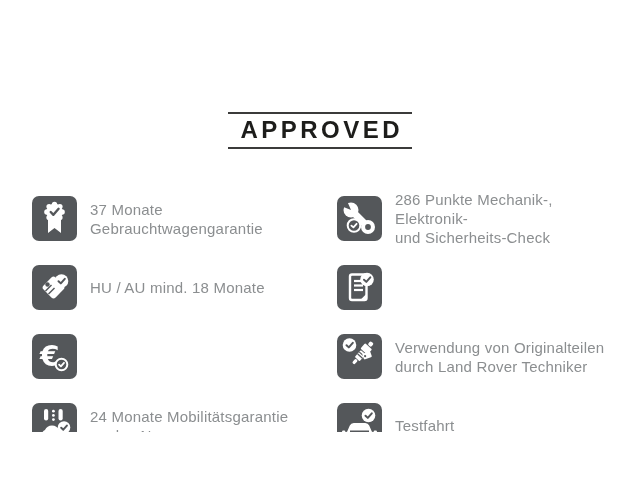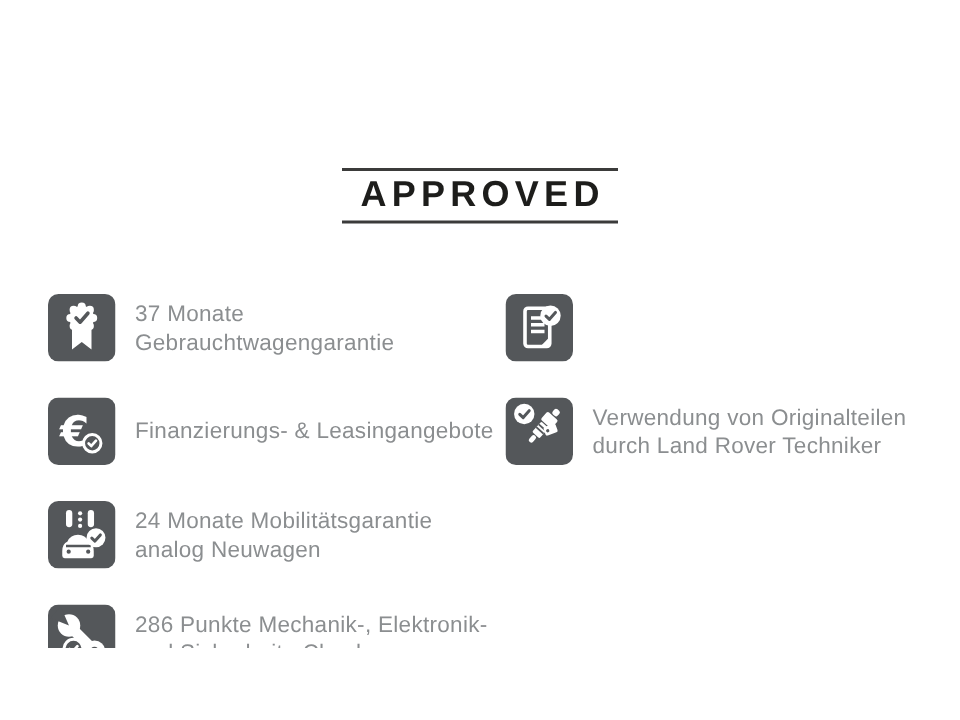--- a/index.html
+++ b/index.html
@@ -53,29 +53,40 @@
           <circle cx="17.1" cy="10.6" r="2.7" fill="#fff"></circle>
         <circle cx="22.5" cy="8.4" r="2.7" fill="#fff"></circle>
           <circle cx="27.9" cy="10.6" r="2.7" fill="#fff"></circle>
         <circle cx="22.5" cy="16" r="8.2" fill="#fff"></circle>
         <polyline points="18.7,16 21.4,18.8 26.6,12.8" fill="none" stroke="#54575A" stroke-width="2.4" stroke-linecap="round" stroke-linejoin="round"></polyline>
       </svg>
       <span class="benefit-label">37 Monate
 Gebrauchtwagengarantie</span>
     </div>
 
+    <div class="benefit">
+      <svg width="45" height="45" viewBox="0 0 45 45">
+        <rect x="0" y="0" width="45" height="45" rx="7" fill="#54575A"></rect>
+        <rect x="13" y="14" width="17" height="17" rx="3" fill="#fff" transform="rotate(45 21.5 22.5)"></rect>
+        <circle cx="15.5" cy="19.5" r="2.2" fill="#54575A"></circle>
+        <line x1="13.5" y1="26" x2="19.5" y2="20" stroke="#54575A" stroke-width="1.4"></line>
+        <line x1="16.5" y1="29" x2="22.5" y2="23" stroke="#54575A" stroke-width="1.4"></line>
+        <circle cx="29.5" cy="16" r="6.8" fill="#fff"></circle>
+        <polyline points="26.5,16.2 28.8,18.4 32.8,13.8" fill="none" stroke="#54575A" stroke-width="2" stroke-linecap="round" stroke-linejoin="round"></polyline>
+      </svg>
+      <span class="benefit-label">HU / AU mind. 18 Monate</span>
+    </div>
 
     <div class="benefit">
       <svg width="45" height="45" viewBox="0 0 45 45">
         <rect x="0" y="0" width="45" height="45" rx="7" fill="#54575A"></rect>
         <text x="8" y="32" font-family="DejaVu Sans, sans-serif" font-size="28" font-weight="bold" fill="#fff">€</text>
         <circle cx="29.5" cy="30.5" r="5.8" fill="#54575A" stroke="#fff" stroke-width="2"></circle>
         <polyline points="27.1,30.6 28.9,32.3 32,28.8" fill="none" stroke="#fff" stroke-width="1.8" stroke-linecap="round" stroke-linejoin="round"></polyline>
       </svg>
-      <span class="benefit-label">Finanzierungs- &amp; Leasingangebote</span>
     </div>
 
     <div class="benefit">
       <svg width="45" height="45" viewBox="0 0 45 45">
         <rect x="0" y="0" width="45" height="45" rx="7" fill="#54575A"></rect>
         <rect x="12" y="6" width="4.2" height="11.5" rx="2.1" fill="#fff"></rect>
         <rect x="26.5" y="6" width="4.2" height="11.5" rx="2.1" fill="#fff"></rect>
         <circle cx="21.4" cy="8.2" r="1.4" fill="#fff"></circle>
         <circle cx="21.4" cy="12.4" r="1.4" fill="#fff"></circle>
         <circle cx="21.4" cy="16.6" r="1.4" fill="#fff"></circle>
@@ -133,15 +144,30 @@
           <rect x="26" y="18.5" width="8.5" height="6" rx="1.2" fill="#fff"></rect>
           <circle cx="28.2" cy="21.5" r="1.1" fill="#54575A"></circle>
         </g>
         <circle cx="12.5" cy="11" r="6.8" fill="#fff"></circle>
         <polyline points="9.5,11.2 11.8,13.4 15.8,8.8" fill="none" stroke="#54575A" stroke-width="2" stroke-linecap="round" stroke-linejoin="round"></polyline>
       </svg>
       <span class="benefit-label">Verwendung von Originalteilen
 durch Land Rover Techniker</span>
     </div>
 
+    <div class="benefit">
+      <svg width="45" height="45" viewBox="0 0 45 45">
+        <rect x="0" y="0" width="45" height="45" rx="7" fill="#54575A"></rect>
+        <rect x="5" y="27.5" width="3.4" height="2.6" rx="1.2" fill="#fff"></rect>
+        <rect x="36.6" y="27.5" width="3.4" height="2.6" rx="1.2" fill="#fff"></rect>
+        <path d="M 8,36.5 v-4 q 0,-3 2.2,-4 l 2.6,-6 q 1.1,-2.5 4,-2.5 h 11.4 q 2.9,0 4,2.5 l 2.6,6 q 2.2,1 2.2,4 v4 q 0,1.5 -1.5,1.5 h-26 q-1.5,0 -1.5,-1.5 Z" fill="#fff"></path>
+        <path d="M 13,28.5 h 19" stroke="#54575A" stroke-width="2"></path>
+        <circle cx="12.8" cy="33" r="1.7" fill="#54575A"></circle>
+        <circle cx="32.2" cy="33" r="1.7" fill="#54575A"></circle>
+        <rect x="18.5" y="31.8" width="8" height="2.6" rx="1.3" fill="#54575A"></rect>
+        <circle cx="31.5" cy="12.5" r="6.8" fill="#fff"></circle>
+        <polyline points="28.5,12.7 30.8,14.9 34.8,10.3" fill="none" stroke="#54575A" stroke-width="2" stroke-linecap="round" stroke-linejoin="round"></polyline>
+      </svg>
+      <span class="benefit-label">Testfahrt</span>
+    </div>
 
   </div>
 </div>
 
 </body></html>

